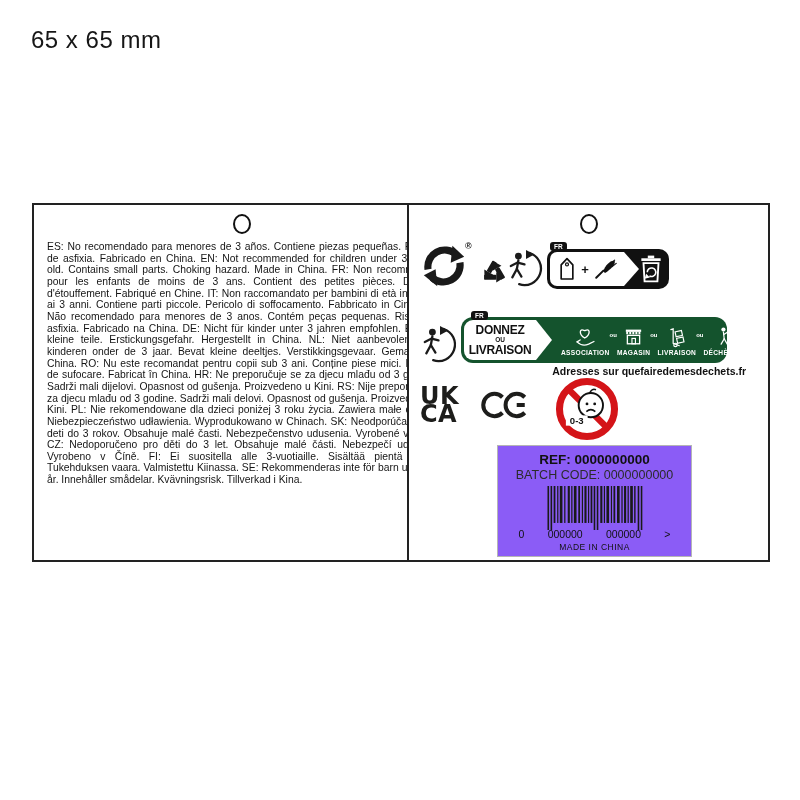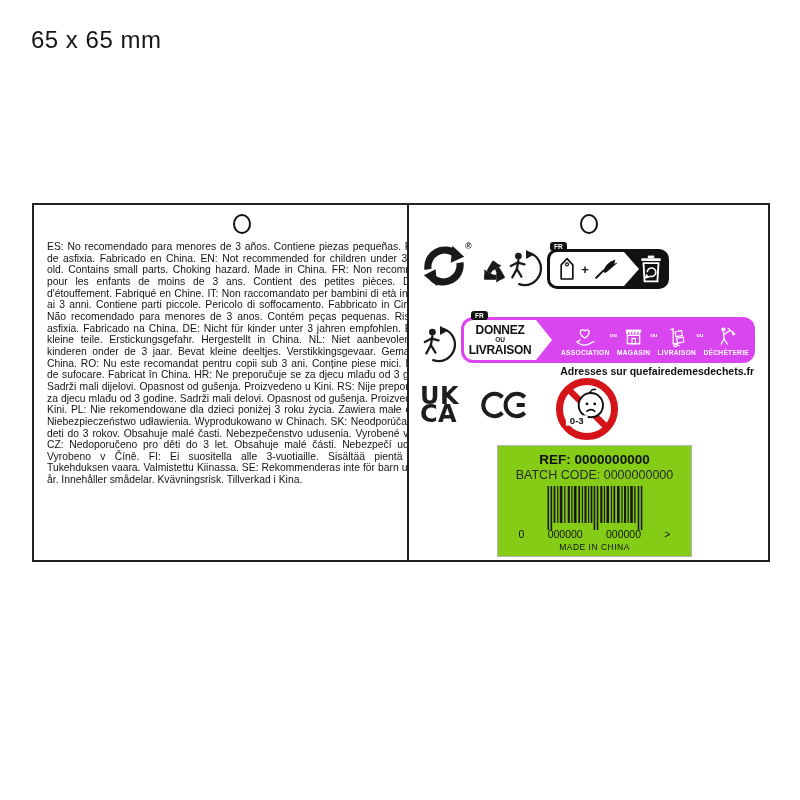--- a/index.html
+++ b/index.html
@@ -14,35 +14,35 @@
   .abs{position:absolute;}
   .reg-mark{position:absolute;left:56px;top:36px;font-size:9px;font-weight:bold;}
   .infotri{position:absolute;left:138px;top:44px;width:122px;height:40px;background:#111;border-radius:10px;}
   .infotri .fr-tab, .fr-pill{position:absolute;background:#111;color:#fff;font-size:6.5px;font-weight:bold;padding:1px 4px 1px 4px;border-radius:3px;line-height:7px;}
   .infotri .fr-tab{top:-7px;left:3px;}
   .infotri .white-area{position:absolute;left:3px;top:3px;bottom:3px;width:74px;background:#fff;border-radius:7px 0 0 7px;display:flex;align-items:center;justify-content:center;gap:4px;}
   .infotri .white-area:after{content:"";position:absolute;left:100%;top:0;width:0;height:0;border-left:15px solid #fff;border-top:17px solid transparent;border-bottom:17px solid transparent;}
   .infotri .plus{font-size:13px;font-weight:bold;color:#111;position:relative;z-index:2;}
   .infotri .bin{position:absolute;right:5px;top:5px;}
   .pap-line{position:absolute;left:13px;top:93px;font-size:15px;font-weight:800;letter-spacing:.2px;color:#111;}
-  .banner{position:absolute;left:52px;top:112px;width:294px;height:46px;background:#d946ef;border-radius:12px;}
+  .banner{position:absolute;left:52px;top:112px;width:266px;height:46px;background:#14532d;border-radius:12px;}
   .fr-pill{top:-6px;left:10px;}
   .banner .chevron{position:absolute;left:3px;top:3px;bottom:3px;width:72px;background:#fff;border-radius:9px 0 0 9px;display:flex;flex-direction:column;align-items:center;justify-content:center;line-height:1;}
   .banner .chevron:after{content:"";position:absolute;left:100%;top:0;width:0;height:0;border-left:16px solid #fff;border-top:20px solid transparent;border-bottom:20px solid transparent;}
   .banner .chevron .big{font-size:12px;font-weight:800;color:#111;letter-spacing:-.3px;}
   .banner .chevron .small{font-size:6.5px;font-weight:bold;color:#111;margin:1px 0;}
   .banner .options{position:absolute;left:100px;right:8px;top:0;bottom:0;display:flex;align-items:center;justify-content:space-between;}
   .banner .option{display:flex;flex-direction:column;align-items:center;color:#fff;}
   .banner .option .opt-label{font-size:6.6px;font-weight:bold;letter-spacing:.3px;margin-top:1px;}
   .banner .sep{color:#fff;font-size:6px;font-weight:bold;margin-bottom:10px;}
-  .address-note{position:absolute;right:14px;top:160px;font-size:10.5px;font-weight:bold;color:#111;}
+  .address-note{position:absolute;right:22px;top:160px;font-size:10.5px;font-weight:bold;color:#111;}
   .ukca{position:absolute;left:11px;top:174px;font-size:24px;font-weight:bold;font-family:"DejaVu Sans","Liberation Sans",sans-serif;line-height:18px;letter-spacing:.5px;color:#1d1d1b;margin-top:8px;}
   .ce-mark{position:absolute;left:72px;top:186px;}
   .age-warning{position:absolute;left:146px;top:172px;}
-  .product-box{position:absolute;left:88px;top:240px;width:195px;height:112px;border:1.5px solid #b5b5b5;background:#84cc16;text-align:center;box-sizing:border-box;}
+  .product-box{position:absolute;left:88px;top:240px;width:195px;height:112px;border:1.5px solid #b5b5b5;background:#8b5cf6;text-align:center;box-sizing:border-box;}
   .ref-line{margin-top:6px;font-size:13.5px;font-weight:800;color:#111;}
   .batch-line{margin-top:1px;font-size:12.5px;color:#2b2b2b;text-align:center;}
   .barcode-svg{display:block;margin:4px auto 0;}
   .barcode-digits{display:flex;justify-content:space-between;width:152px;margin:-1px auto 0;font-size:10.5px;color:#111;line-height:10px;}
   .made-in{margin-top:3px;font-size:8.5px;letter-spacing:.5px;color:#111;text-align:center;}
 </style>
 </head>
 <body>
 
 <div class="size-label">65 x 65 mm</div>

